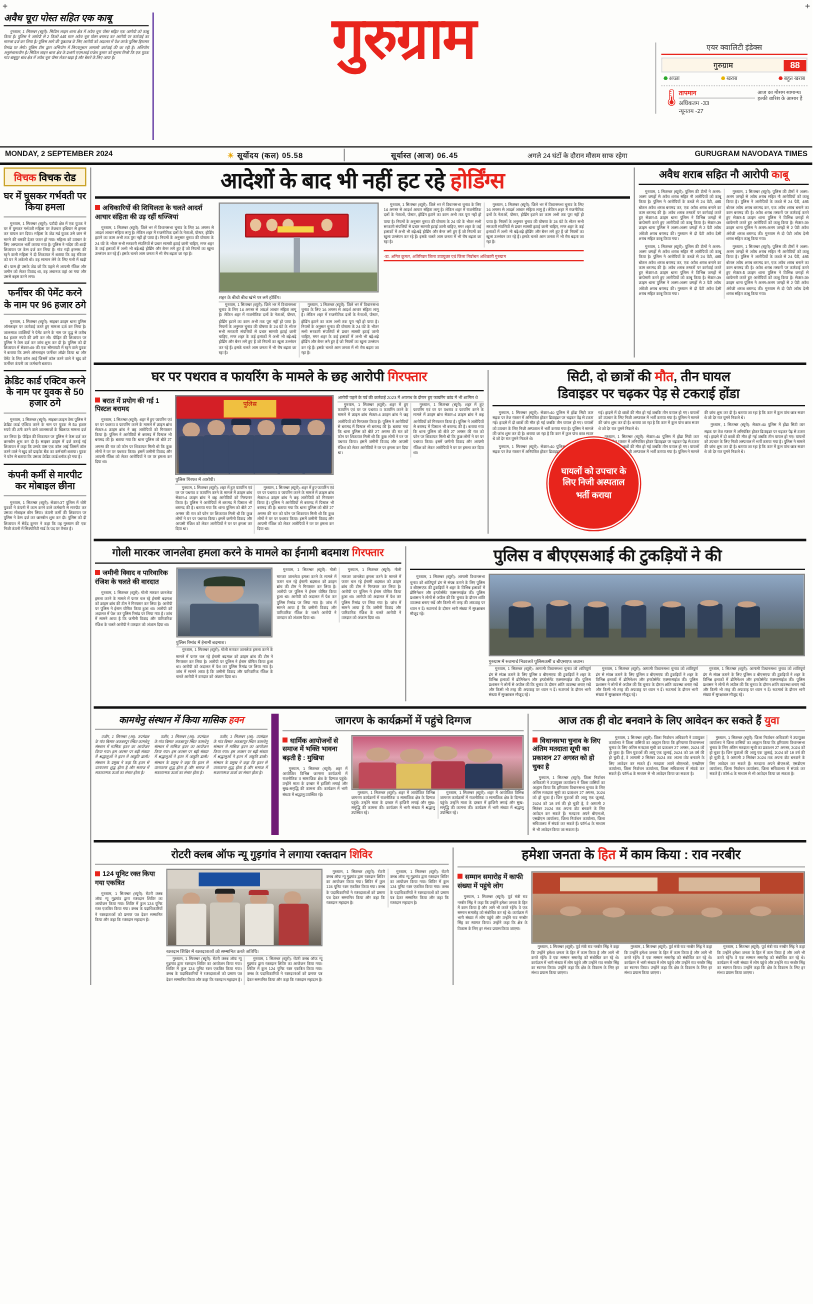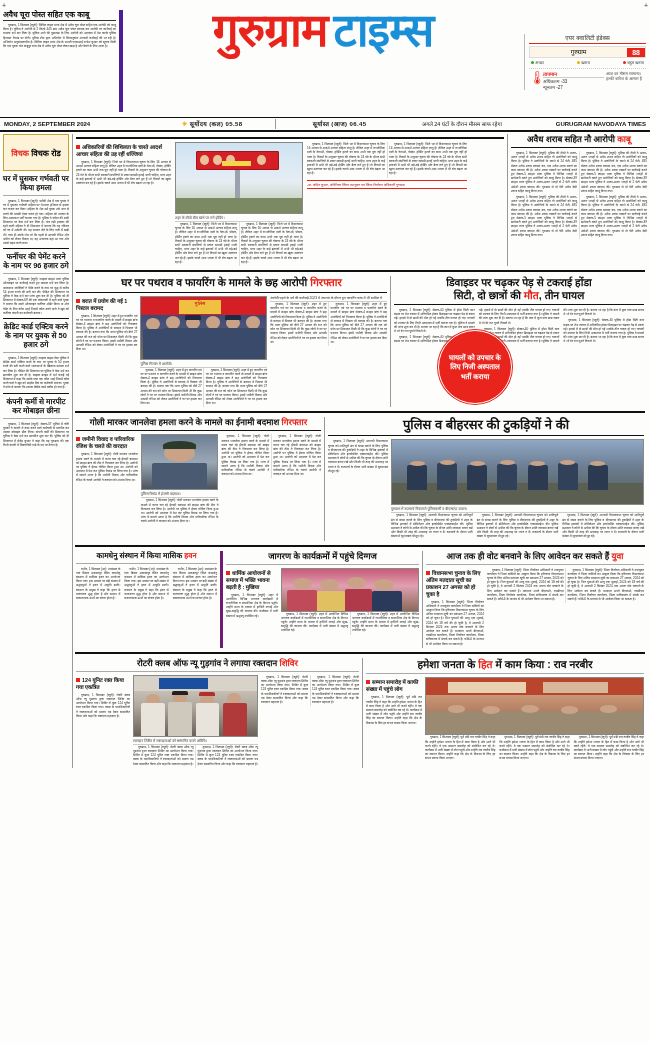--- a/index.html
+++ b/index.html
@@ -12,21 +12,21 @@
   .page { position: relative; width: 650px; height: 1043px; background:#fdfdfb; }
 
   
   .body-copy { font-size:3.1px; line-height:4.2px; text-align:justify; color:#2b2b2b; }
   .body-copy p { margin-bottom:2px; text-indent:5px; }
 
   
   .masthead { position:relative; height:118px; border-bottom:1px solid #111; }
   .mast-left {
     position:absolute; left:3px; top:10px; width:120px; height:102px;
-    border-right:4px solid #4c1d95; padding-right:3px;
+    border-right:1px solid #4c1d95; padding-right:3px;font-style:italic;
   }
   .mast-left h3 {
     font-size:7.6px; font-weight:bold; color:#111; line-height:9px;
     border-bottom:1px solid #333; padding-bottom:1px; margin-bottom:2px;
   }
   .mast-logo {
     position:absolute; left:128px; top:6px; width:390px; text-align:center;
   }
   .logo-hi {
     font-size:24px; font-weight:bold; color:#1a8fd8; letter-spacing:1px;
@@ -73,21 +73,21 @@
 
   
   .content { display:flex; padding:2px 3px 0 3px; }
   .col-left { width:70px; border-right:1px solid #999; padding-right:3px; }
   .col-main { flex:1; padding:0 3px; }
   .col-right { width:140px; border-left:1px solid #999; padding-left:3px; }
 
   
   .kicker-box {
     background:#fdf3d8; border:1px solid #c9a227; text-align:center;
-    font-size:8px; font-weight:bold; padding:12px 0; margin-bottom:3px;
+    font-size:8px; font-weight:bold; padding:1px 0; margin-bottom:3px;
   }
   .hl-xl { font-size:17.5px; font-weight:bold; line-height:20px; text-align:center; color:#111; letter-spacing:-0.3px;}
   .hl-lg { font-size:13px; font-weight:bold; line-height:15px; text-align:center; color:#111; }
   .hl-md { font-size:10.5px; font-weight:bold; line-height:12.5px; text-align:center; color:#111; }
   .hl-sm { font-size:8.5px; font-weight:bold; line-height:10px; text-align:center; color:#111; }
   .hl-xs { font-size:7.5px; font-weight:bold; line-height:9px; text-align:center; color:#111; }
   .red { color:#e8241c; }
   .rule { border-top:1px solid #111; margin:3px 0; }
   .rule-thin { border-top:1px solid #aaa; margin:3px 0; }
   .rule-dbl { border-top:2px solid #111; margin:3px 0; }
@@ -141,21 +141,20 @@
     <div class="mast-left">
       <h3>अवैध चूरा पोस्त सहित एक काबू</h3>
       <div class="body-copy">
         <p>गुरुग्राम, 1 सितम्बर (ब्यूरो): सिविल लाइन थाना क्षेत्र में अवैध चूरा पोस्त सहित एक आरोपी को काबू किया है। पुलिस ने आरोपी से 2 किलो 445 ग्राम अवैध चूरा पोस्त बरामद कर आरोपी पर कार्रवाई का मामला दर्ज कर लिया है। पुलिस आगे की पूछताछ के लिए आरोपी को अदालत में पेश करके पुलिस हिरासत रिमांड पर लेगी। पुलिस टीम द्वारा अभियोग में लिप्तातुसार आगामी कार्रवाई की जा रही है। अभियोग अनुसंधानाधीन है। सिविल लाइन थाना क्षेत्र के प्रभारी एएसआई राजेश कुमार को सूचना मिली कि एक युवक गांव बाबूपुर बांध क्षेत्र में अवैध चूरा पोस्त लेकर खड़ा है और बेचने के लिए आया है।</p>
       </div>
     </div>
 
     <div class="mast-logo">
       <div class="logo-row">
         <div class="logo-guru">गुरुग्राम</div>
-        <div class="logo-times">टाइम्स</div>
       </div>
     </div>
 
     <div class="mast-right">
       <div class="aqi-title">एयर क्वालिटी इंडेक्स</div>
       <div class="aqi-row">
         <div class="aqi-city">गुरुग्राम</div>
         <div class="aqi-val">88</div>
       </div>
       <div class="aqi-legend">
@@ -231,20 +230,23 @@
         <div class="body-copy">
             <p>गुरुग्राम, 1 सितम्बर (ब्यूरो): सेक्टर-37 पुलिस में चोरी युवकों ने कंपनी में काम करने वाले कर्मचारी से मारपीट कर उसका मोबाइल छीन लिया। कंपनी कर्मी की शिकायत पर पुलिस ने केस दर्ज कर छानबीन शुरू कर दी। पुलिस को दी शिकायत में सेवेंद्र कुमार ने कहा कि वह गुरुग्राम की एक निजी कंपनी में सिक्योरिटी गार्ड के पद पर तैनात है।</p>
           </div>
       </div>
     </div>
 
     <div style="flex:1; display:flex; flex-direction:column;">
 
       <div style="display:flex;">
         <div class="col-main" style="width:400px;">
+          <div class="hl-xl">
+            <span>आदेशों के बाद भी नहीं हट रहे </span><span class="red">होर्डिंग्स</span>
+          </div>
           <div class="rule-dbl"></div>
           <div style="display:flex; gap:4px;">
             <div style="width:95px;">
               <div class="bullet">
                 <span class="bsq"></span><span>अधिकारियों की शिथिलता के चलते आदर्श आचार संहिता की उड़ रहीं धज्जियां</span>
               </div>
               <div class="body-copy">
                   <p>गुरुग्राम, 1 सितम्बर (ब्यूरो): जिले भर में विधानसभा चुनाव के लिए 16 अगस्त से आदर्श आचार संहिता लागू है। लेकिन शहर में राजनीतिक दलों के नेताओं, पोस्टर, होर्डिंग हटाने का काम अभी तक पूरा नहीं हो पाया है। नियमों के अनुसार चुनाव की घोषणा के 24 घंटे के भीतर सभी सरकारी संपत्तियों से प्रचार सामग्री हटाई जानी चाहिए, मगर शहर के कई इलाकों में अभी भी बड़े-बड़े होर्डिंग और बैनर लगे हुए हैं जो नियमों का खुला उल्लंघन कर रहे हैं। इसके चलते आम जनता में भी रोष बढ़ता जा रहा है।</p>
                 </div>
             </div>
@@ -335,22 +337,22 @@
               <div class="body-copy cols2">
                   <p>गुरुग्राम, 1 सितम्बर (ब्यूरो): शहर में हुए फायरिंग एवं घर पर पथराव व फायरिंग करने के मामले में क्राइम ब्रांच सेक्टर-4 क्राइम ब्रांच ने छह आरोपियों को गिरफ्तार किया है। पुलिस ने आरोपियों से बरामद में पिस्टल भी बरामद की है। बताया गया कि थाना पुलिस को बीते 27 अगस्त की रात को फोन पर शिकायत मिली थी कि कुछ लोगों ने घर पर पथराव किया। इसमें जमीनी विवाद और आपसी रंजिश को लेकर आरोपियों ने घर पर हमला कर दिया था।</p>
                   <p>गुरुग्राम, 1 सितम्बर (ब्यूरो): शहर में हुए फायरिंग एवं घर पर पथराव व फायरिंग करने के मामले में क्राइम ब्रांच सेक्टर-4 क्राइम ब्रांच ने छह आरोपियों को गिरफ्तार किया है। पुलिस ने आरोपियों से बरामद में पिस्टल भी बरामद की है। बताया गया कि थाना पुलिस को बीते 27 अगस्त की रात को फोन पर शिकायत मिली थी कि कुछ लोगों ने घर पर पथराव किया। इसमें जमीनी विवाद और आपसी रंजिश को लेकर आरोपियों ने घर पर हमला कर दिया था।</p>
                 </div>
             </div>
           </div>
         </div>
 
         <div style="flex:1; padding:0 3px;">
           <div class="hl-md">
+            <div><span>सिटी, दो छात्रों की </span><span class="red">मौत</span><span>, तीन घायल</span></div>
             <div>डिवाइडर पर चढ़कर पेड़ से टकराई होंडा</div>
-            <div><span>सिटी, दो छात्रों की </span><span class="red">मौत</span><span>, तीन घायल</span></div>
           </div>
           <div class="rule"></div>
           <div style="position:relative;">
             <div class="body-copy cols3">
               <p>गुरुग्राम, 1 सितम्बर (ब्यूरो): सेक्टर-40 पुलिस में होंडा सिटी कार सड़क पर तेज रफ्तार में अनियंत्रित होकर डिवाइडर पर चढ़कर पेड़ से टकरा गई। हादसे में दो छात्रों की मौत हो गई जबकि तीन घायल हो गए। घायलों को उपचार के लिए निजी अस्पताल में भर्ती कराया गया है। पुलिस ने मामले की जांच शुरू कर दी है। बताया जा रहा है कि कार में कुल पांच छात्र सवार थे जो देर रात घूमने निकले थे।</p>
               <p>गुरुग्राम, 1 सितम्बर (ब्यूरो): सेक्टर-40 पुलिस में होंडा सिटी कार सड़क पर तेज रफ्तार में अनियंत्रित होकर डिवाइडर पर चढ़कर पेड़ से टकरा गई। हादसे में दो छात्रों की मौत हो गई जबकि तीन घायल हो गए। घायलों को उपचार के लिए निजी अस्पताल में भर्ती कराया गया है। पुलिस ने मामले की जांच शुरू कर दी है। बताया जा रहा है कि कार में कुल पांच छात्र सवार थे जो देर रात घूमने निकले थे।</p>
               <p>गुरुग्राम, 1 सितम्बर (ब्यूरो): सेक्टर-40 पुलिस में होंडा सिटी कार सड़क पर तेज रफ्तार में अनियंत्रित होकर डिवाइडर पर चढ़कर पेड़ से टकरा गई। हादसे में दो छात्रों की मौत हो गई जबकि तीन घायल हो गए। घायलों को उपचार के लिए निजी अस्पताल में भर्ती कराया गया है। पुलिस ने मामले की जांच शुरू कर दी है। बताया जा रहा है कि कार में कुल पांच छात्र सवार थे जो देर रात घूमने निकले थे।</p>
               <p>गुरुग्राम, 1 सितम्बर (ब्यूरो): सेक्टर-40 पुलिस में होंडा सिटी कार सड़क पर तेज रफ्तार में अनियंत्रित होकर डिवाइडर पर चढ़कर पेड़ से टकरा गई। हादसे में दो छात्रों की मौत हो गई जबकि तीन घायल हो गए। घायलों को उपचार के लिए निजी अस्पताल में भर्ती कराया गया है। पुलिस ने मामले की जांच शुरू कर दी है। बताया जा रहा है कि कार में कुल पांच छात्र सवार थे जो देर रात घूमने निकले थे।</p>
             </div>
             <div class="oval-callout" style="left:44px; top:22px;">घायलों को उपचार के लिए निजी अस्पताल भर्ती कराया</div>
@@ -388,21 +390,21 @@
               <div class="body-copy cols2">
                   <p>गुरुग्राम, 1 सितम्बर (ब्यूरो): गोली मारकर जानलेवा हमला करने के मामले में फरार चल रहे ईनामी बदमाश को क्राइम ब्रांच की टीम ने गिरफ्तार कर लिया है। आरोपी पर पुलिस ने ईनाम घोषित किया हुआ था। आरोपी को अदालत में पेश कर पुलिस रिमांड पर लिया गया है। जांच में सामने आया है कि जमीनी विवाद और पारिवारिक रंजिश के चलते आरोपी ने वारदात को अंजाम दिया था।</p>
                   <p>गुरुग्राम, 1 सितम्बर (ब्यूरो): गोली मारकर जानलेवा हमला करने के मामले में फरार चल रहे ईनामी बदमाश को क्राइम ब्रांच की टीम ने गिरफ्तार कर लिया है। आरोपी पर पुलिस ने ईनाम घोषित किया हुआ था। आरोपी को अदालत में पेश कर पुलिस रिमांड पर लिया गया है। जांच में सामने आया है कि जमीनी विवाद और पारिवारिक रंजिश के चलते आरोपी ने वारदात को अंजाम दिया था।</p>
                 </div>
             </div>
           </div>
         </div>
 
         <div style="flex:1; padding:0 3px;">
           <div class="hl-lg">
-            <div>पुलिस व बीहरसर की टुकड़ियों ने की</div>
+            <div>पुलिस व बीएएसआई की टुकड़ियों ने की</div>
           </div>
           <div class="rule"></div>
           <div style="display:flex; gap:3px;">
             <div style="width:60px;">
               <div class="body-copy">
                   <p>गुरुग्राम, 1 सितम्बर (ब्यूरो): आगामी विधानसभा चुनाव को शांतिपूर्ण ढंग से संपन्न कराने के लिए पुलिस व बीएसएफ की टुकड़ियों ने शहर के विभिन्न इलाकों में डोमिनेशन और इन्फोर्समेंट एक्सरसाईज की। पुलिस प्रशासन ने लोगों से अपील की कि चुनाव के दौरान शांति व्यवस्था बनाए रखें और किसी भी तरह की अफवाह पर ध्यान न दें। रूटमार्च के दौरान भारी संख्या में सुरक्षाबल मौजूद रहे।</p>
                 </div>
             </div>
             <div style="flex:1;">
               <div class="photo ph-parade" style="height:66px;">
@@ -429,21 +431,21 @@
                   <p>गुरुग्राम, 1 सितम्बर (ब्यूरो): आगामी विधानसभा चुनाव को शांतिपूर्ण ढंग से संपन्न कराने के लिए पुलिस व बीएसएफ की टुकड़ियों ने शहर के विभिन्न इलाकों में डोमिनेशन और इन्फोर्समेंट एक्सरसाईज की। पुलिस प्रशासन ने लोगों से अपील की कि चुनाव के दौरान शांति व्यवस्था बनाए रखें और किसी भी तरह की अफवाह पर ध्यान न दें। रूटमार्च के दौरान भारी संख्या में सुरक्षाबल मौजूद रहे।</p>
                 </div>
             </div>
           </div>
         </div>
       </div>
 
       <div class="rule-dbl" style="margin:4px 2px;"></div>
 
       <div style="display:flex;">
-        <div style="width:150px; padding:0 3px; border-right:3px solid #701a75;">
+        <div style="width:150px; padding:0 3px; border-right:6px solid #701a75;font-style:italic;">
           <div class="hl-xs">
             <span>कामधेनु संस्थान में किया मासिक </span><span class="red">हवन</span>
           </div>
           <div class="rule-thin"></div>
           <div class="body-copy cols3">
             <p>वजीर, 1 सितम्बर (आ): उपमंडल के गांव बिसार अकबरपुर स्थित कामधेनु संस्थान में मासिक हवन का आयोजन किया गया। इस अवसर पर बड़ी संख्या में श्रद्धालुओं ने हवन में आहुति डाली। संस्थान के प्रमुख ने कहा कि हवन से वातावरण शुद्ध होता है और समाज में सकारात्मक ऊर्जा का संचार होता है।</p>
               <p>वजीर, 1 सितम्बर (आ): उपमंडल के गांव बिसार अकबरपुर स्थित कामधेनु संस्थान में मासिक हवन का आयोजन किया गया। इस अवसर पर बड़ी संख्या में श्रद्धालुओं ने हवन में आहुति डाली। संस्थान के प्रमुख ने कहा कि हवन से वातावरण शुद्ध होता है और समाज में सकारात्मक ऊर्जा का संचार होता है।</p>
               <p>वजीर, 1 सितम्बर (आ): उपमंडल के गांव बिसार अकबरपुर स्थित कामधेनु संस्थान में मासिक हवन का आयोजन किया गया। इस अवसर पर बड़ी संख्या में श्रद्धालुओं ने हवन में आहुति डाली। संस्थान के प्रमुख ने कहा कि हवन से वातावरण शुद्ध होता है और समाज में सकारात्मक ऊर्जा का संचार होता है।</p>
           </div>
         </div>

